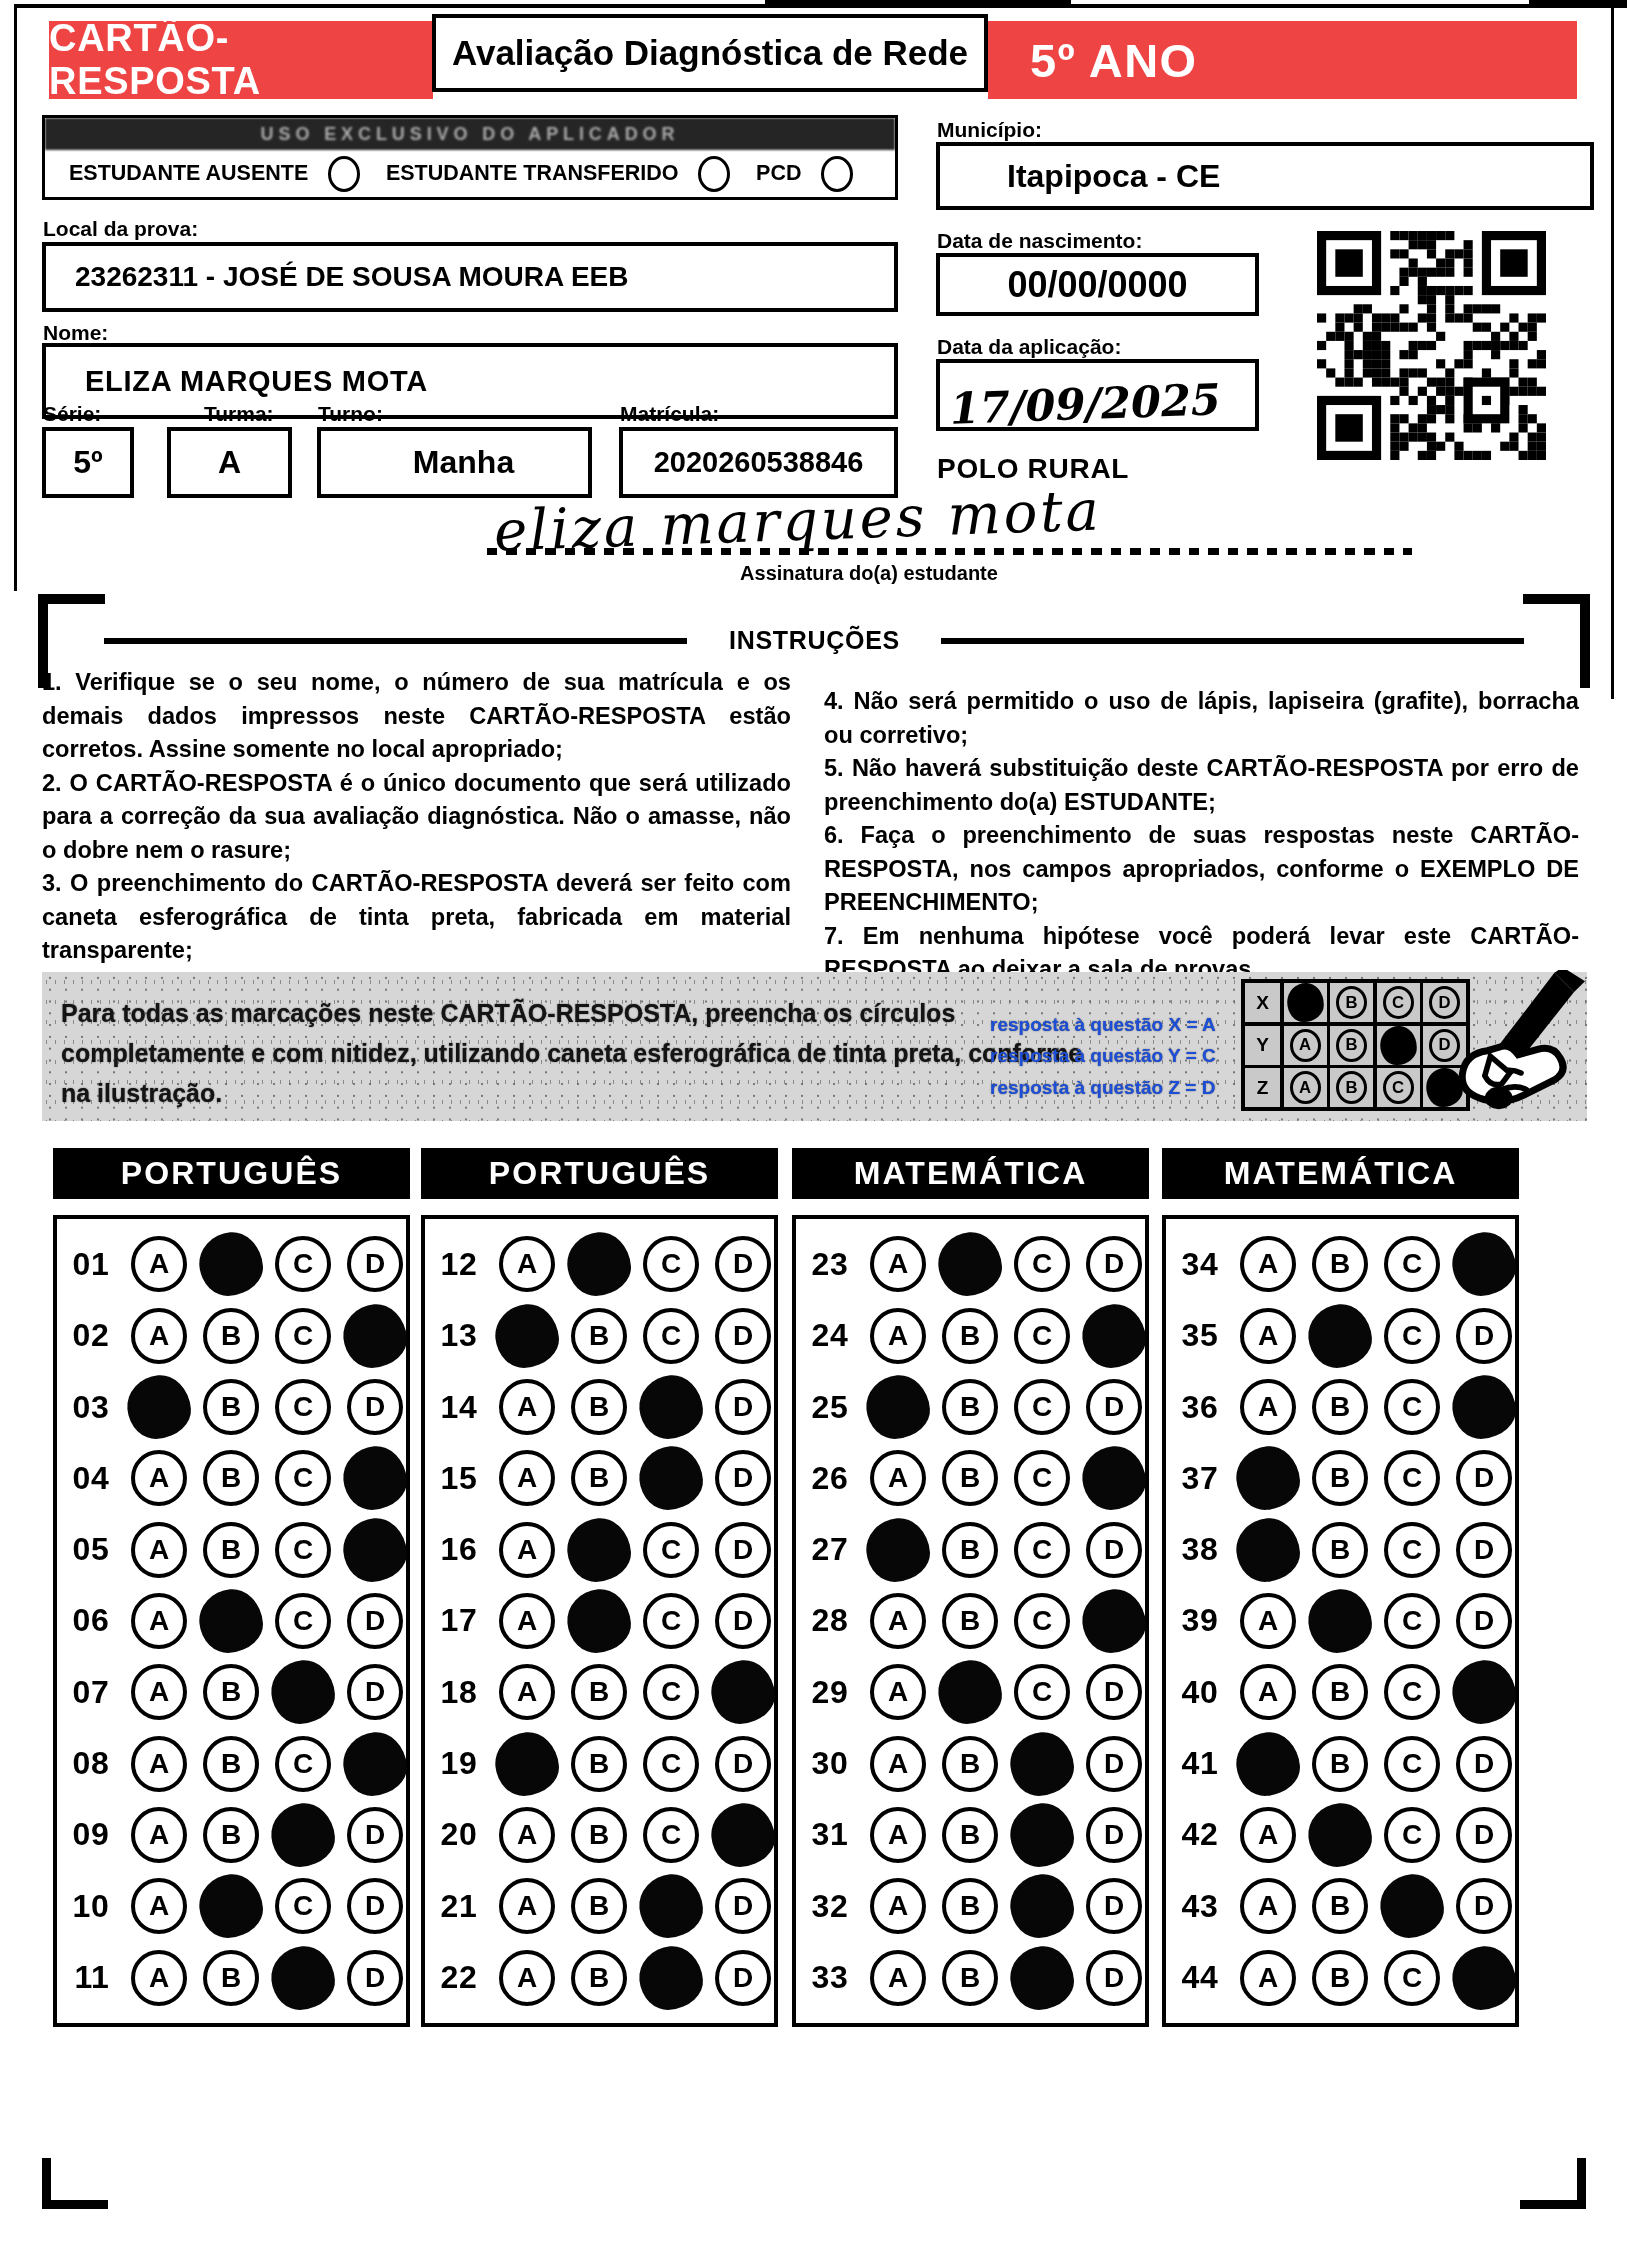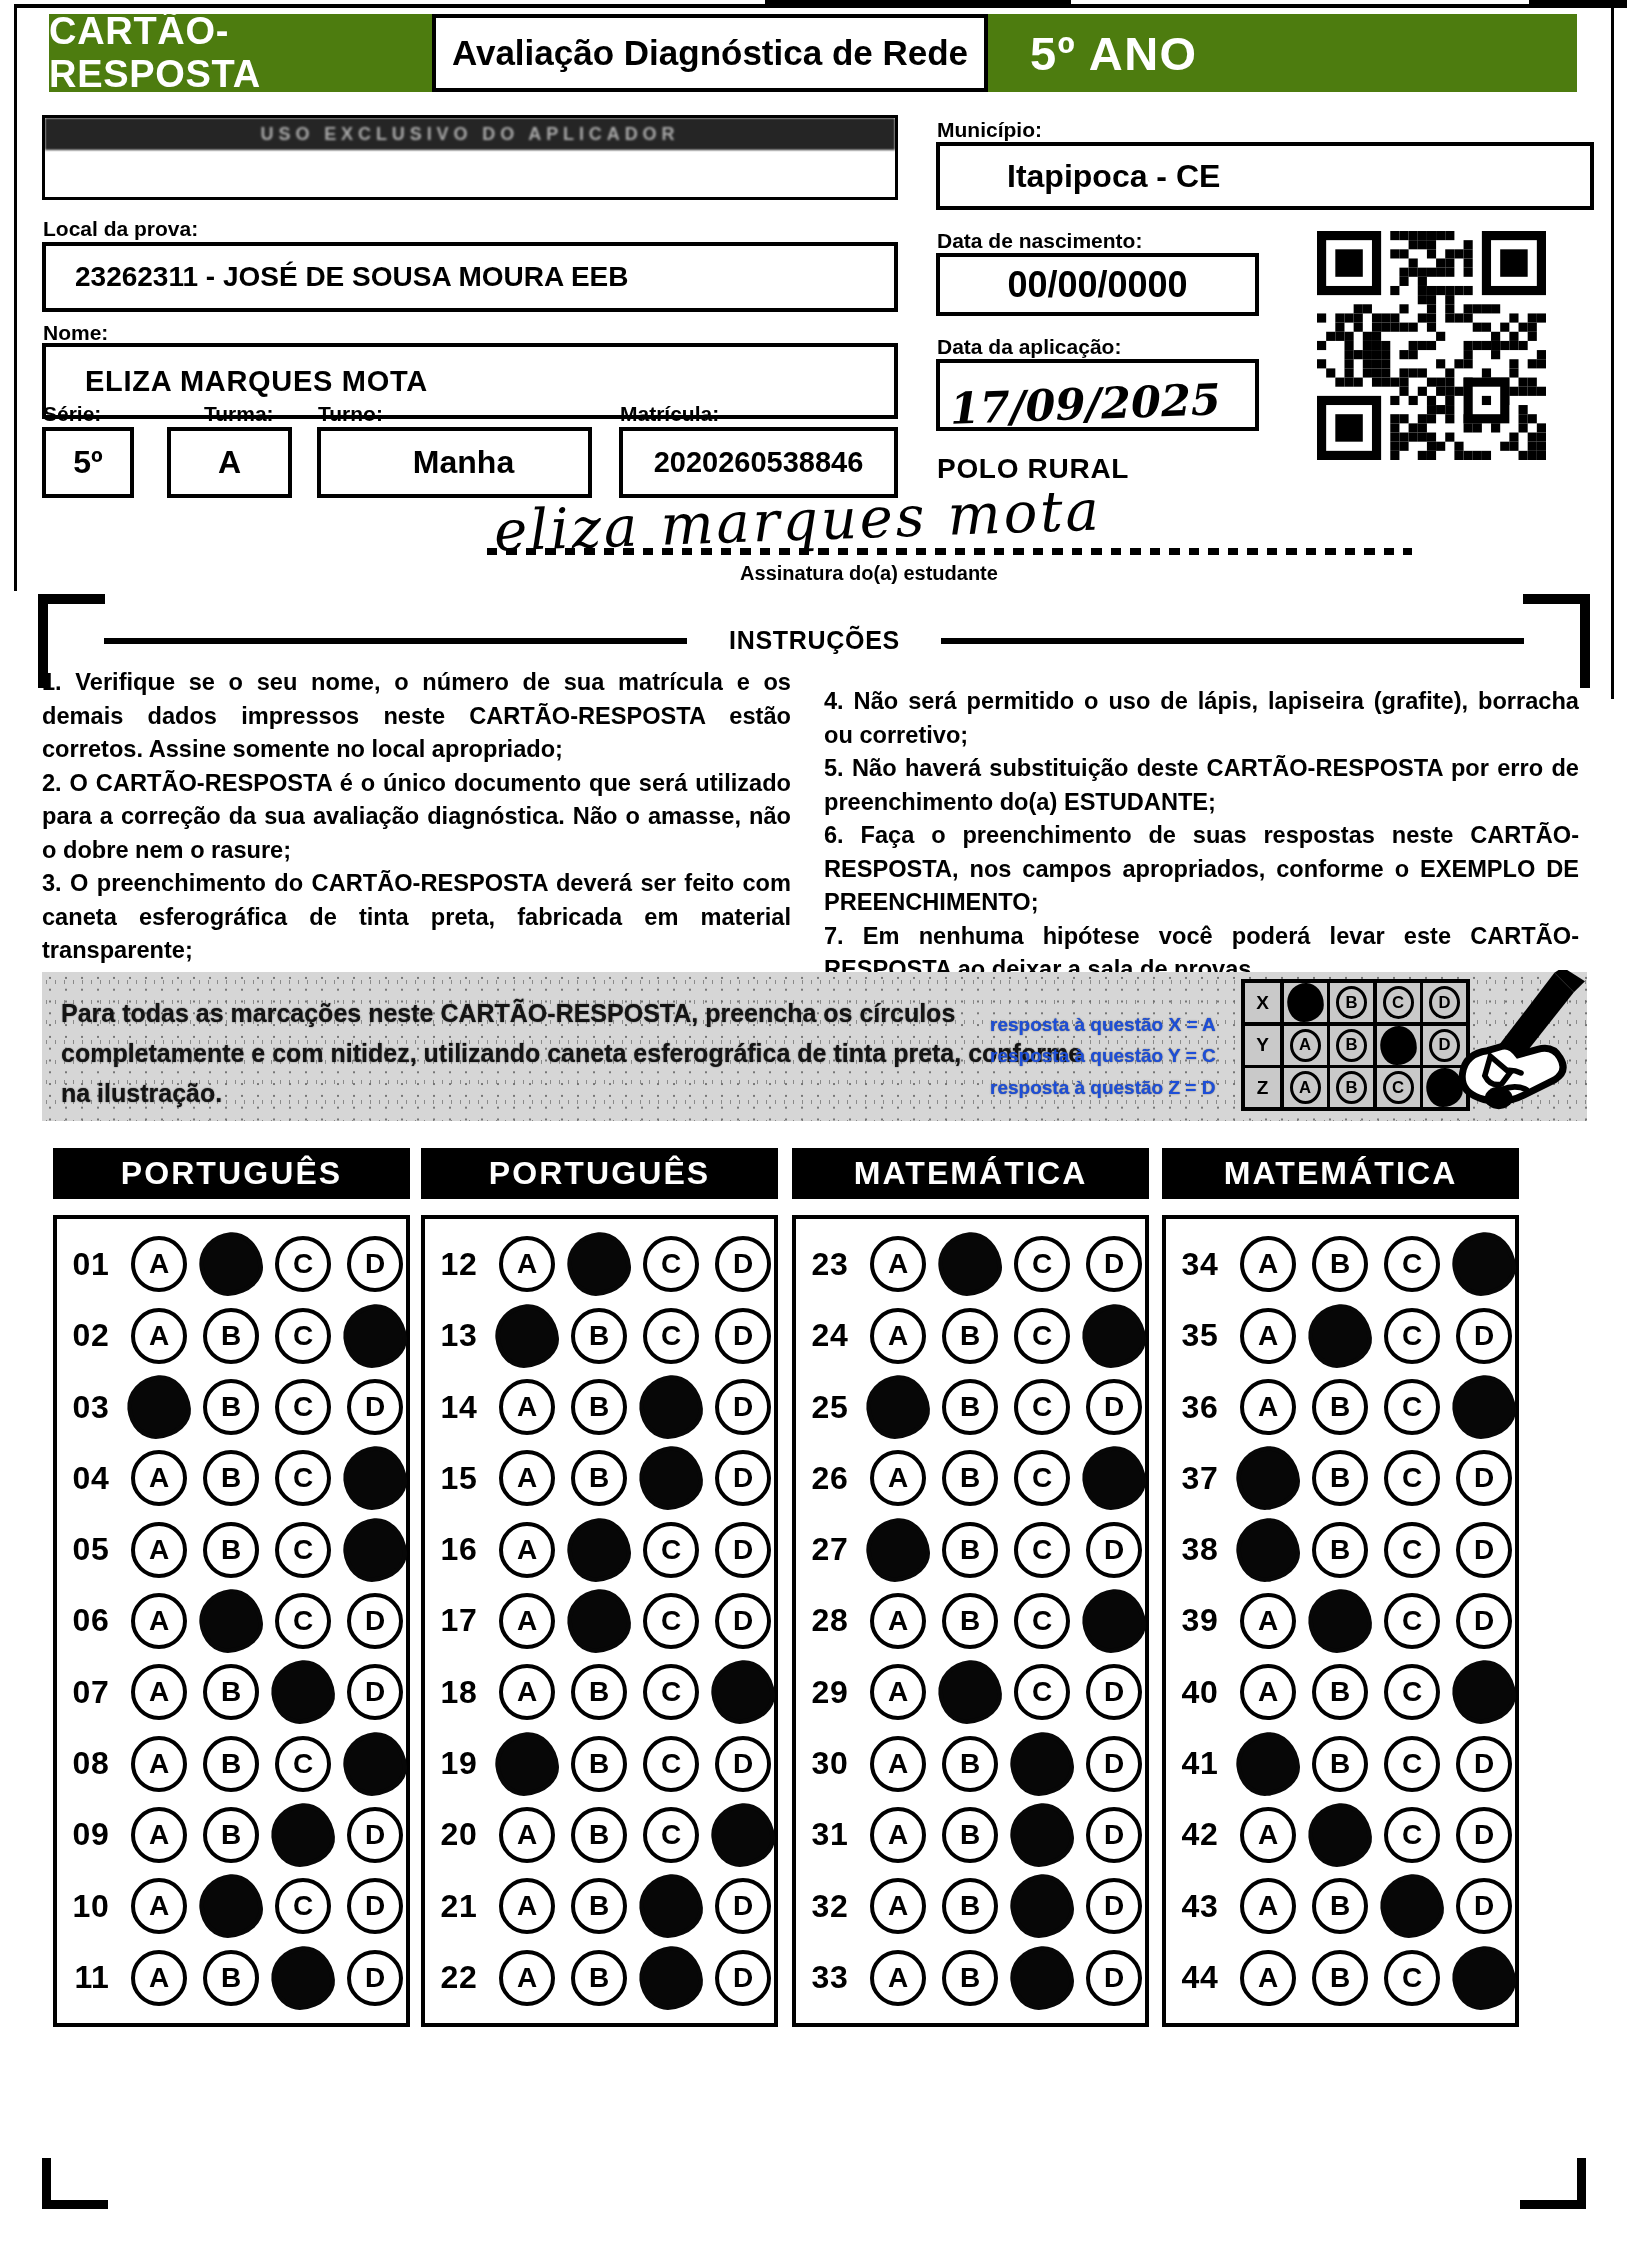--- a/index.html
+++ b/index.html
@@ -1,21 +1,21 @@
 <!DOCTYPE html>
 <html style="font-size:11px"><head>
 <meta charset="utf-8">
 <style>
   * { margin:0; padding:0; box-sizing:border-box; }
   body { background:#e8e8e8; font-family:"Liberation Sans", sans-serif; }
   .page { position:relative; width:1628px; height:2261px; background:#fff; color:#000;
           font-family:"Liberation Sans", sans-serif; overflow:hidden; }
   .abs { position:absolute; }
   .bar { position:absolute; background:#000; }
-  .blackbox { background:#4d7c0f; color:#fff; display:flex; align-items:center; justify-content:center; font-weight:bold; }
+  .blackbox { background:#ef4444; color:#fff; display:flex; align-items:center; justify-content:center; font-weight:bold;margin-top:7px; }
   .whitebox { background:#fff; color:#000; border:4.9px solid #000; display:flex; align-items:center; justify-content:center; font-weight:bold; }
   .flabel { position:absolute; font-weight:bold; font-size:21px; }
   .fbox { position:absolute; border:4.2px solid #000; background:#fff; display:flex; align-items:center; font-weight:bold; }
   .fbox.center { justify-content:center; }
   .circle { display:inline-block; width:32px; height:36px; border:3.5px solid #000; border-radius:50%; background:#fff; }
   .adminstrip { background:#000; color:#9a9a9a; display:flex; align-items:center; justify-content:center;
                 font-weight:bold; font-size:18px; letter-spacing:4.9px; filter:blur(0.9px); opacity:.85; }
   .statusrow { display:flex; align-items:center; justify-content:space-between; padding:0 42px 0 24px; flex:1; }
   .statusitem { display:flex; align-items:center; gap:19.5px; font-weight:bold; font-size:21.5px; }
   .handwrite { font-family:"DejaVu Serif", serif; font-style:italic; }
@@ -65,20 +65,34 @@
   <div class="bar" style="left:42px; top:2200px; width:66px; height:9px;"></div>
   <div class="bar" style="left:1577px; top:2158px; width:9px; height:51px;"></div>
   <div class="bar" style="left:1520px; top:2200px; width:66px; height:9px;"></div>
 
   <div class="abs blackbox" style="left:49px; top:14px; width:384px; height:78px; font-size:38px; letter-spacing:0.7px;">CARTÃO-RESPOSTA</div>
   <div class="abs whitebox" style="left:432px; top:14px; width:556px; height:78px; font-size:35px;">Avaliação Diagnóstica de Rede</div>
   <div class="abs blackbox" style="left:988px; top:14px; width:589px; height:78px; font-size:47px; justify-content:flex-start; padding-left:42px; letter-spacing:1.4px;">5º ANO</div>
 
   <div class="abs" style="left:42px; top:115px; width:856px; height:85px; border:3.5px solid #000; display:flex; flex-direction:column;">
     <div class="adminstrip" style="height:32px;">USO EXCLUSIVO DO APLICADOR</div>
+    <div class="statusrow">
+        <span class="statusitem">
+          <span>ESTUDANTE AUSENTE</span>
+          <span class="circle"></span>
+        </span>
+        <span class="statusitem">
+          <span>ESTUDANTE TRANSFERIDO</span>
+          <span class="circle"></span>
+        </span>
+        <span class="statusitem">
+          <span>PCD</span>
+          <span class="circle"></span>
+        </span>
+      </div>
   </div>
 
   <div class="flabel" style="left:43px; top:217px;">Local da prova:</div>
   <div class="fbox" style="left:42px; top:242px; width:856px; height:70px; font-size:28px; padding-left:29px;">
     <span>23262311 - JOSÉ DE SOUSA MOURA EEB</span>
   </div>
 
   <div class="flabel" style="left:43px; top:321px;">Nome:</div>
   <div class="fbox" style="left:42px; top:343px; width:856px; height:76px; font-size:29px; padding-left:39px; letter-spacing:0.7px;">
     <span>ELIZA MARQUES MOTA</span>

